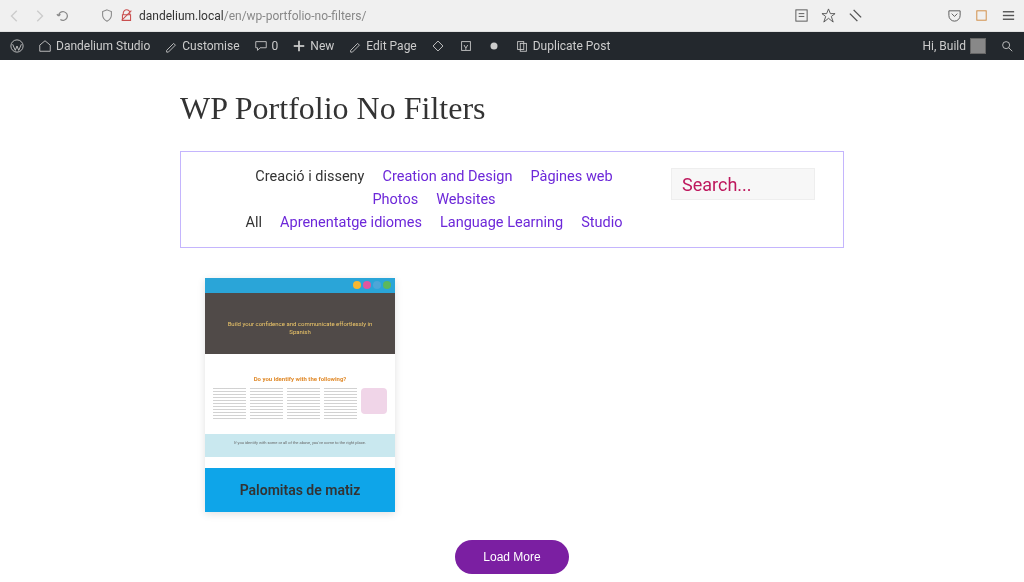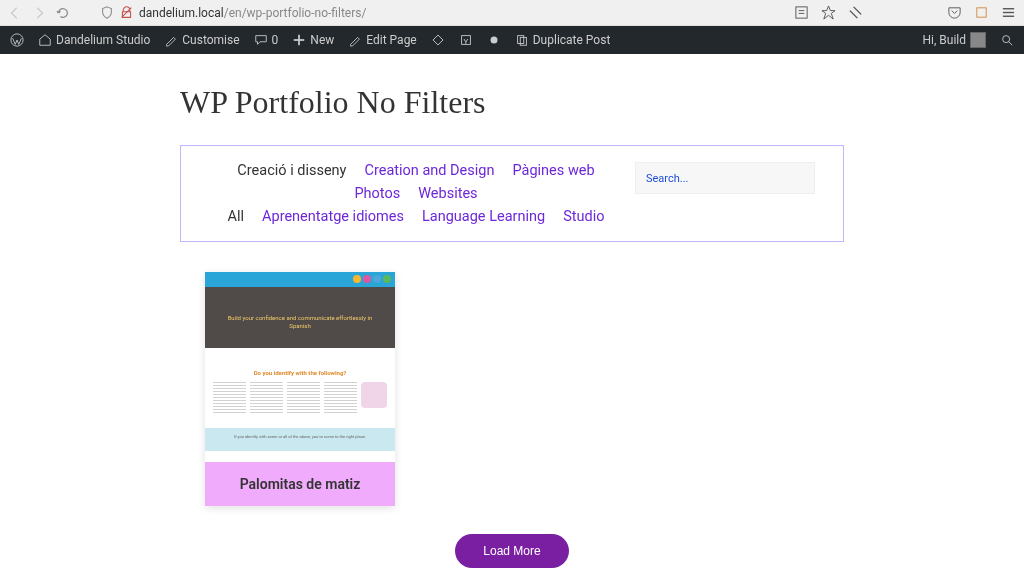--- a/index.html
+++ b/index.html
@@ -1,19 +1,19 @@
 <!DOCTYPE html>
 <html><head>
 <meta charset="utf-8">
 <style>
   * { box-sizing: border-box; margin: 0; padding: 0; }
   body { font-family: -apple-system, BlinkMacSystemFont, "Segoe UI", Roboto, sans-serif; background: #fff; width: 1024px; height: 582px; overflow: hidden; }
 
   
-  .browser-bar { height: 26px; background: #f0f0f0; display: flex; align-items: center; padding: 0 8px; gap: 10px; font-size: 12px; color: #555; border-bottom: 1px solid #e0e0e0; }
+  .browser-bar { height: 32px; background: #f0f0f0; display: flex; align-items: center; padding: 0 8px; gap: 10px; font-size: 12px; color: #555; border-bottom: 1px solid #e0e0e0; }
   .nav-controls { display: flex; gap: 10px; align-items: center; }
   .nav-arrow { width: 14px; height: 14px; color: #888; cursor: pointer; }
   .nav-arrow.disabled { color: #ccc; }
   .url-bar { flex: 1; display: flex; align-items: center; gap: 6px; margin: 0 140px 0 20px; }
   .url-text { color: #888; font-size: 12px; }
   .url-text .dark { color: #333; }
   .chrome-right { display: flex; gap: 12px; align-items: center; color: #555; }
   .chrome-icon { width: 15px; height: 15px; }
 
   
@@ -25,36 +25,36 @@
 
   
   .page { padding: 30px 180px 0 180px; }
   .page-title { font-family: Georgia, "Times New Roman", serif; font-size: 32px; color: #333; margin-bottom: 24px; font-weight: normal; }
 
   .filter-box { border: 1px solid #c4b5fd; padding: 16px 28px; display: flex; align-items: flex-start; gap: 12px; margin-bottom: 30px; }
   .filter-cats { flex: 1; display: flex; flex-wrap: wrap; gap: 6px 18px; justify-content: center; font-size: 14.5px; }
   .filter-cats .cat { color: #6d28d9; cursor: pointer; white-space: nowrap; }
   .filter-cats .cat.dark { color: #333; }
   .filter-cats .row { display: flex; gap: 18px; justify-content: center; flex-wrap: wrap; width: 100%; }
-  .search-box { width: 180px; height: 32px; background: #f7f7f7; border: 1px solid #eee; padding: 0 10px; font-size: 11px; color: #1d4ed8; display: flex; align-items: center; }
+  .search-box { width: 144px; height: 32px; background: #f7f7f7; border: 1px solid #eee; padding: 0 10px; font-size: 18px; color: #be185d; display: flex; align-items: center; }
 
   
   .portfolio-row { display: flex; gap: 20px; padding-left: 25px; }
   .card { width: 190px; background: #fff; box-shadow: 0 2px 8px rgba(0,0,0,0.12); }
   .card-thumb { width: 190px; height: 190px; background: linear-gradient(to bottom, #2aa5d8 0%, #2aa5d8 8%, #504a48 8%, #504a48 40%, #fff 40%, #fff 82%, #c9e8ef 82%, #c9e8ef 94%, #fff 94%); position: relative; }
   .thumb-nav { position:absolute; top:0; left:0; right:0; height:14px; background:#2aa5d8; }
   .thumb-dots { position:absolute; top:3px; right:4px; display:flex; gap:2px; }
   .thumb-dots span { width:8px; height:8px; border-radius:50%; }
   .thumb-hero-text { position:absolute; top:42px; left:0; right:0; text-align:center; color:#f0c96a; font-size:6px; line-height:1.3; padding:0 14px; }
   .thumb-head { position:absolute; top:97px; left:0; right:0; text-align:center; color:#e08a2a; font-size:6px; font-weight:bold; }
   .thumb-cols { position:absolute; top:110px; left:8px; right:8px; display:flex; gap:4px; }
   .thumb-col { flex:1; height:32px; background:repeating-linear-gradient(to bottom, #888 0, #888 1px, transparent 1px, transparent 3px); opacity:.38; }
   .thumb-illus { width:26px; height:26px; background:#f0d5e8; border-radius:4px; flex:0 0 26px; }
   .thumb-band-text { position:absolute; top:162px; left:0; right:0; text-align:center; font-size:4px; color:#666; }
-  .card-label { text-align: center; padding: 14px 6px; font-size: 14px; font-weight: 600; background: #f0abfc; color: #333; }
+  .card-label { text-align: center; padding: 14px 6px; font-size: 14px; font-weight: 600; background: #0ea5e9; color: #333; }
 
   .load-more-wrap { text-align: center; margin-top: 28px; }
   .load-more { display:inline-block; background: #7b1fa2; color: #fff; border-radius: 24px; padding: 10px 28px; font-size: 12px; font-weight: 500; cursor: pointer; border: none; }
 
   svg { display:block; }
 </style>
 </head>
 <body>
 
 <div class="browser-bar">

